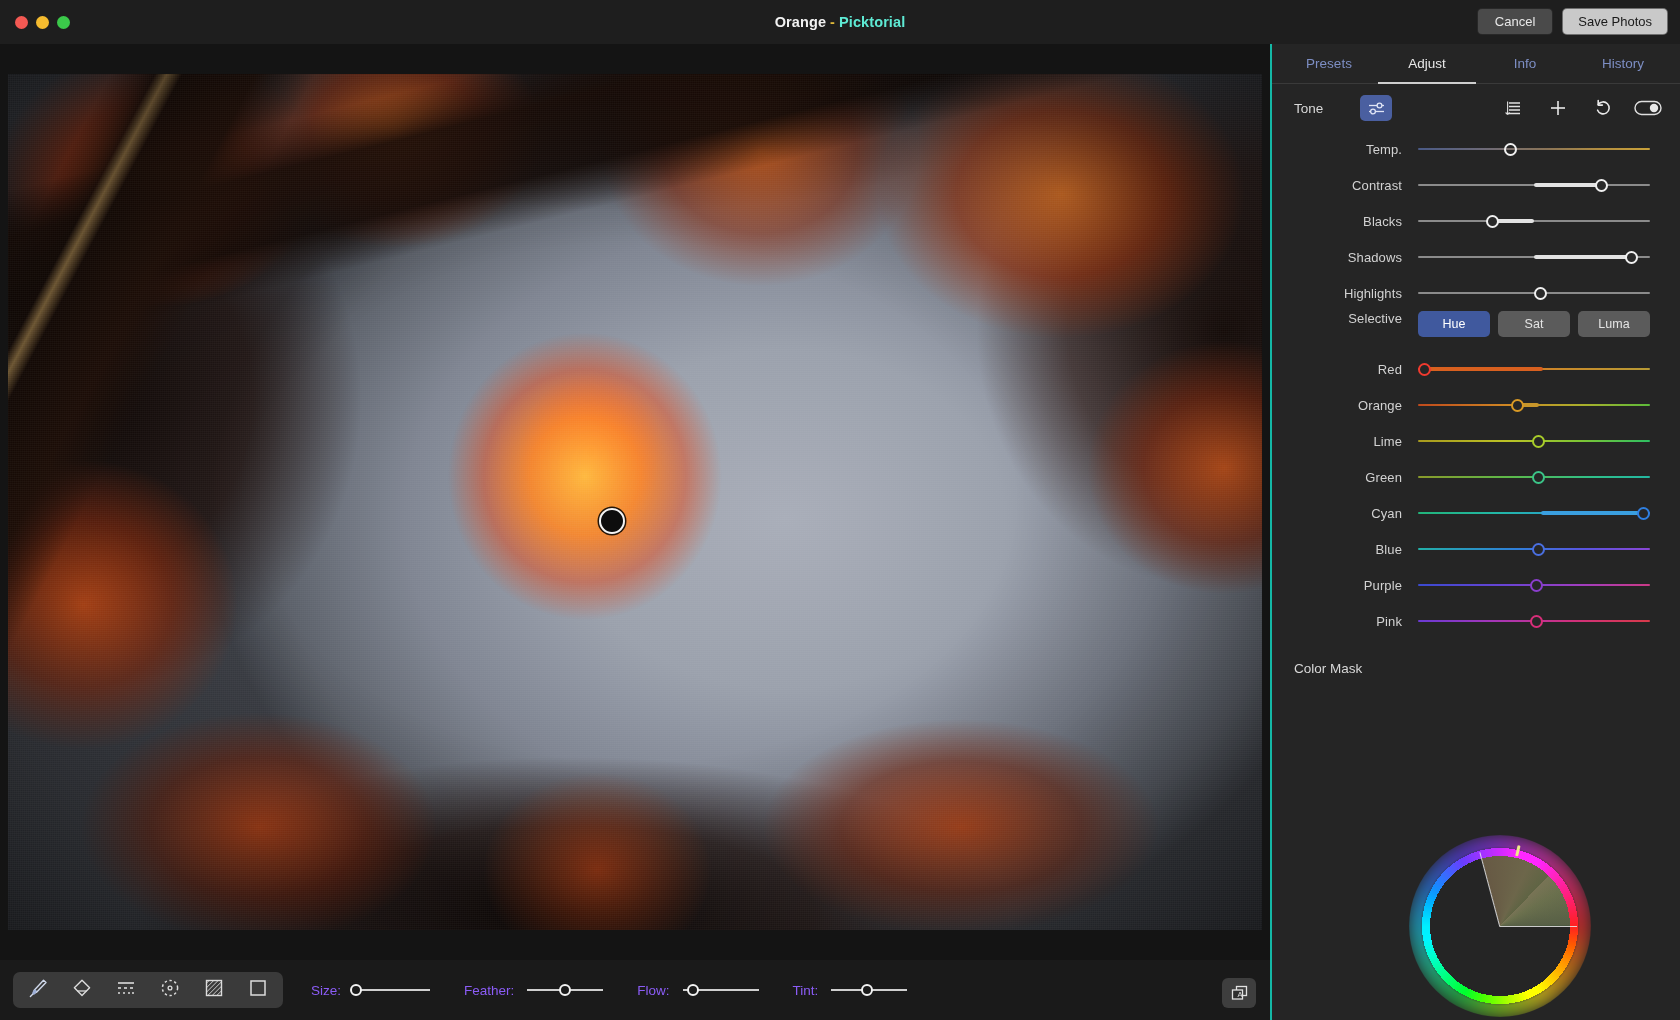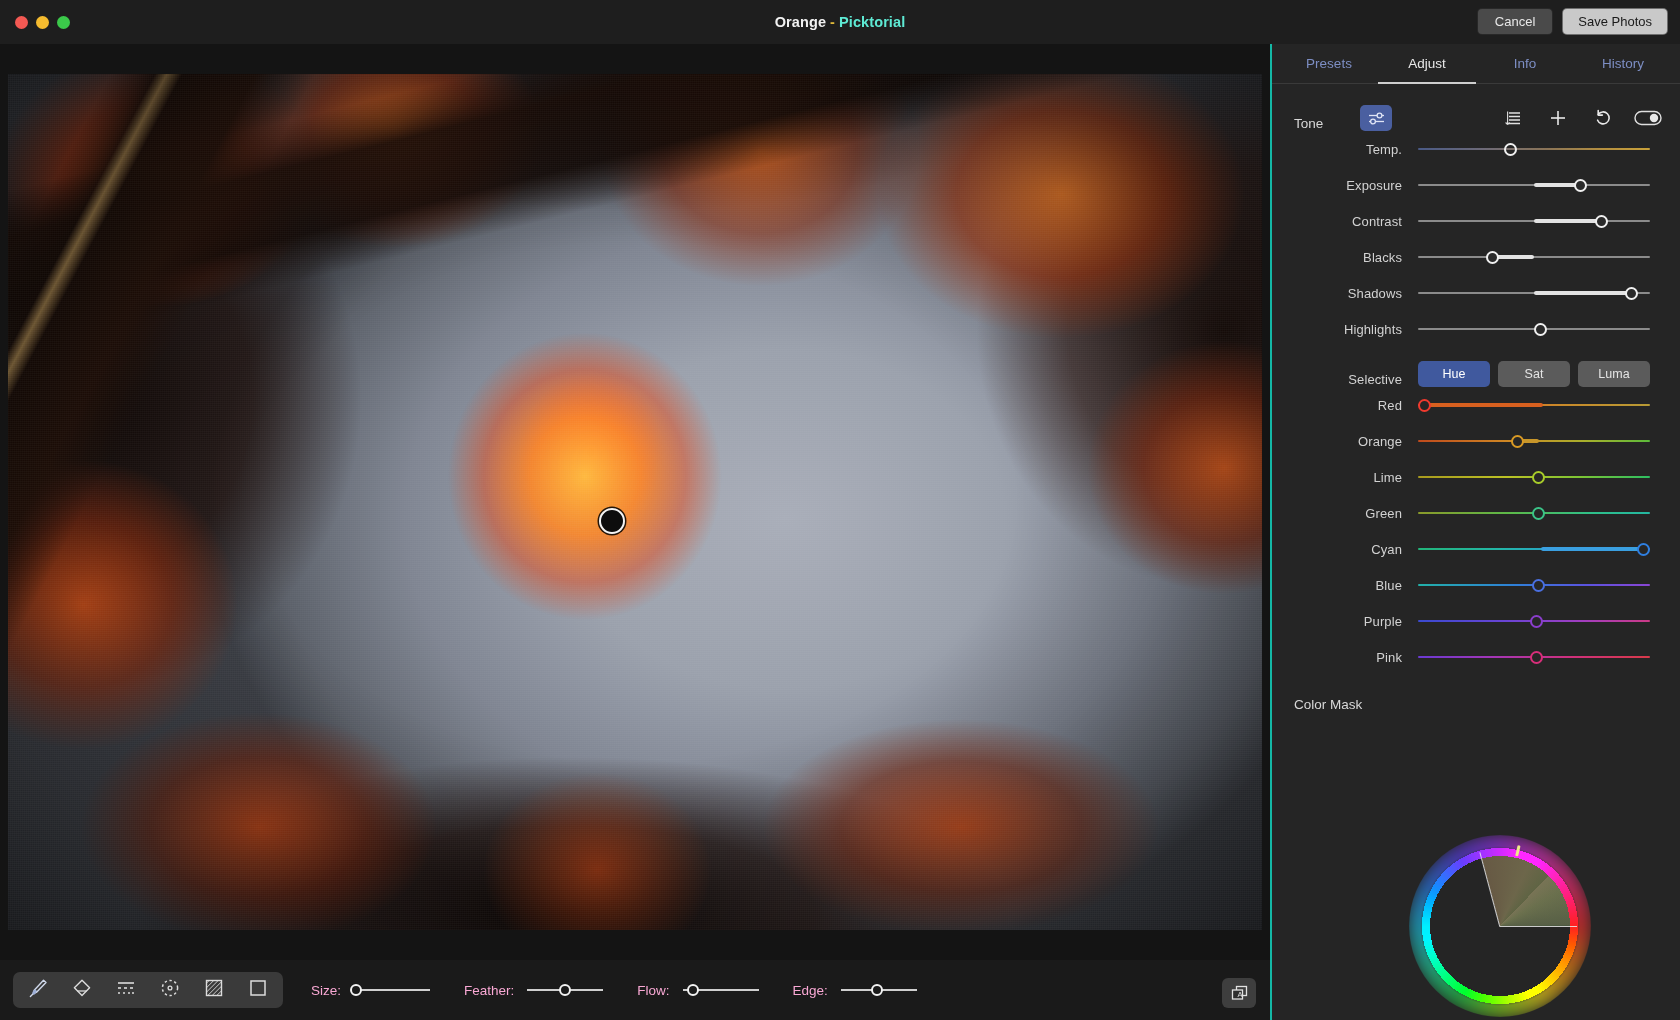--- a/index.html
+++ b/index.html
@@ -144,21 +144,21 @@
   .tab {
     flex: 1; display: flex; align-items: center; justify-content: center;
     font-size: 13.5px; color: #7d8ec4; cursor: default;
     border-bottom: 2px solid transparent; margin-bottom: -1px;
   }
   .tab.active { color: #e9e9e9; border-bottom-color: #cfcfcf; }
 
   .panel-body { position: absolute; top: 41px; bottom: 66px; left: 0; right: 0; }
 
   .tone-header {
-    display: flex; align-items: flex-end;
+    display: flex; align-items: center;
     height: 46px; padding: 0 16px 0 22px;
   }
   .tone-label { font-size: 13.5px; color: #d8d8d8; width: 66px; }
   .icon-btn {
     width: 32px; height: 26px; border-radius: 5px;
     display: flex; align-items: center; justify-content: center;
     cursor: default;
   }
   .icon-btn.active { background: #4a5fa0; }
   .tool-icons { margin-left: auto; display: flex; align-items: center; gap: 13px; }
@@ -186,21 +186,21 @@
   }
   .sknob {
     position: absolute; width: 13px; height: 13px; margin-left: -6.5px;
     border-radius: 50%; border: 2.5px solid #f0f0f0;
     background: transparent; box-sizing: border-box;
     cursor: default;
   }
   .sknob.solid { background: #2a2a2a; }
 
   
-  .seg-row { display: flex; align-items: flex-end; height: 40px; padding: 0 30px 0 0; }
+  .seg-row { display: flex; align-items: flex-start; height: 40px; padding: 0 30px 0 0; }
   .seg-group { flex: 1; display: flex; gap: 8px; }
   .seg {
     flex: 1; height: 26px; border-radius: 5px;
     display: flex; align-items: center; justify-content: center;
     font-size: 12.5px; color: #e4e4e4; background: #5b5b5b;
     cursor: default;
   }
   .seg.active { background: #40599e; color: #fff; }
 
   
@@ -289,21 +289,21 @@
     height: 36px; margin-left: 13px; padding: 0 3px;
   }
   .tool {
     width: 44px; height: 30px; border-radius: 5px;
     display: flex; align-items: center; justify-content: center;
     cursor: default;
   }
   .tool.active svg { stroke: #ffffff; }
   .bsliders { display: flex; align-items: center; margin-left: 28px; gap: 0; }
   .bgroup { display: flex; align-items: center; margin-right: 34px; }
-  .blabel { font-size: 13.5px; color: #f9a8d4; margin-right: 13px; }
+  .blabel { font-size: 13.5px; color: #8b5cf6; margin-right: 13px; }
   .btrack {
     position: relative; width: 76px; height: 14px;
     display: flex; align-items: center;
   }
   .bbar { position: absolute; left: 0; right: 0; height: 1.6px; background: #cfcfcf; }
   .bknob {
     position: absolute; width: 12px; height: 12px; margin-left: -6px;
     border-radius: 50%; border: 2.4px solid #f2f2f2; background: #1a1a1a;
     box-sizing: border-box; cursor: default;
   }
@@ -421,21 +421,21 @@
           </div>
         </div>
         <div class="bgroup">
           <div class="blabel">Flow:</div>
           <div class="btrack">
             <div class="bbar"></div>
             <div class="bknob" style="left: 14%;"></div>
           </div>
         </div>
         <div class="bgroup">
-          <div class="blabel">Edge:</div>
+          <div class="blabel">Tint:</div>
           <div class="btrack">
             <div class="bbar"></div>
             <div class="bknob" style="left: 47%;"></div>
           </div>
         </div>
       </div>
     <div class="compare-btn">
       <svg width="19" height="18" viewBox="0 0 19 18">
         <rect x="6.5" y="2.5" width="10" height="9" fill="none" stroke="#e2e2e2" stroke-width="1.3"></rect>
         <rect x="2.5" y="6" width="10" height="9" fill="#2f2f2f" stroke="#e2e2e2" stroke-width="1.3"></rect>
@@ -503,28 +503,20 @@
           </div>
         </div>
       </div>
 
       <div id="tone-sliders">
           <div class="srow">
             <div class="slabel">Temp.</div>
             <div class="strack">
               <div class="sbar" style="background: linear-gradient(90deg, rgb(74, 90, 134) 0%, rgb(109, 106, 120) 28%, rgb(138, 116, 88) 55%, rgb(181, 144, 63) 80%, rgb(201, 161, 58) 100%); height: 2px;"></div>
               <div class="sknob" style="left: 40%;"></div>
-            </div>
-          </div>
-          <div class="srow">
-            <div class="slabel">Exposure</div>
-            <div class="strack">
-              <div class="sbar"></div>
-              <div class="sfill" style="left: 50%; width: 20%;"></div>
-              <div class="sknob solid" style="left: 70%;"></div>
             </div>
           </div>
           <div class="srow">
             <div class="slabel">Contrast</div>
             <div class="strack">
               <div class="sbar"></div>
               <div class="sfill" style="left: 50%; width: 29%;"></div>
               <div class="sknob solid" style="left: 79%;"></div>
             </div>
           </div>

